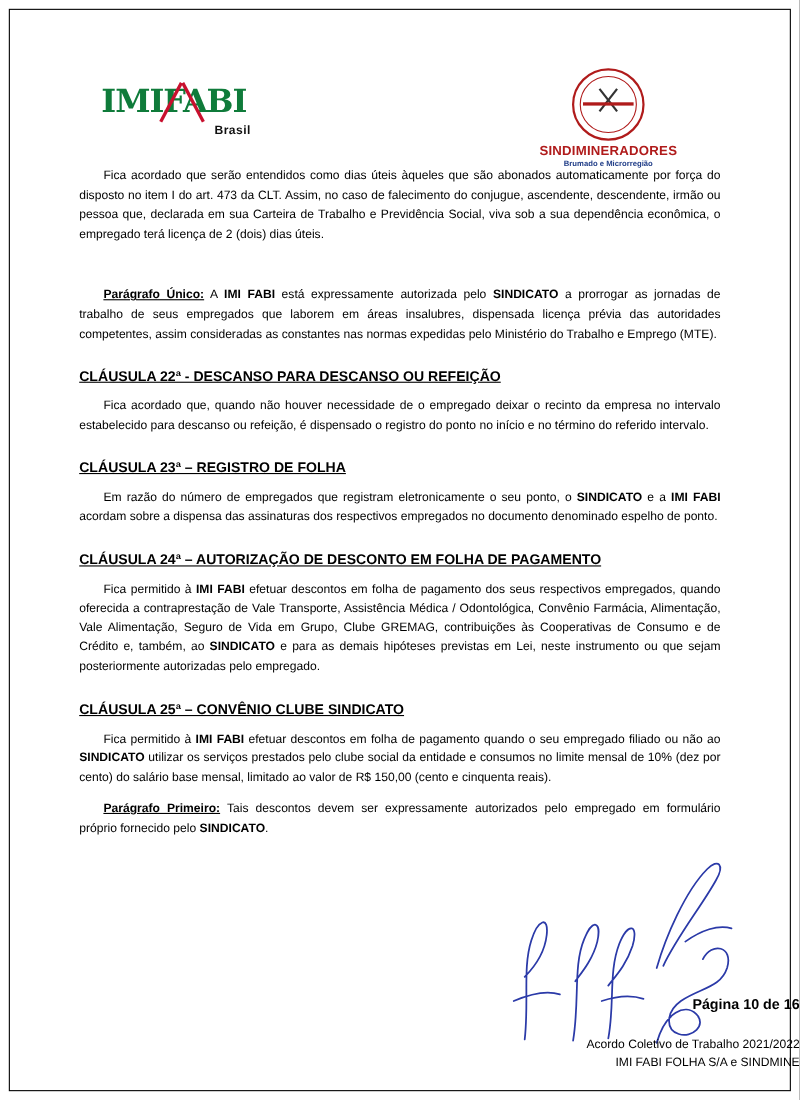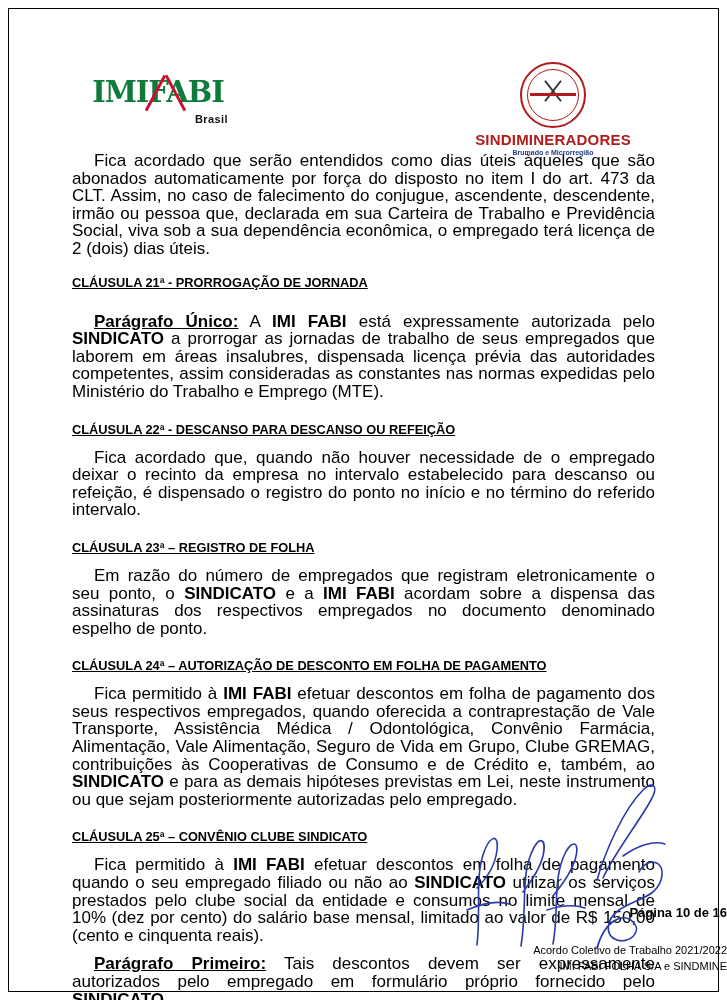--- a/index.html
+++ b/index.html
@@ -125,21 +125,21 @@
     height: 26px;
     background: #333;
     left: 13px;
     top: 0;
   }
   .seal .pick:before { transform: rotate(38deg); }
   .seal .pick:after  { transform: rotate(-38deg); }
   .logo-right .name {
     font-family: "Liberation Sans", sans-serif;
     font-weight: bold;
-    font-size: 15px;
+    font-size: 12px;
     color: #b01b1b;
     letter-spacing: 0.2px;
     line-height: 1.15;
   }
   .logo-right .sub {
     font-family: "Liberation Sans", sans-serif;
     font-weight: bold;
     font-size: 7px;
     color: #1f3c87;
     margin-top: 1px;
@@ -148,21 +148,21 @@
   
   .content {
     position: absolute;
     left: 72px;
     top: 152px;
     width: 583px;
   }
   p.para {
     margin: 0 0 0 0;
     text-align: justify;
-    font-size: 17px;
+    font-size: 11px;
     line-height: 17.6px;
     text-indent: 22px;
     font-family: "Liberation Sans", sans-serif;
   }
   .gap-s { height: 11px; }
   .gap-m { height: 16px; }
   .gap-l { height: 20px; }
 
   h2.clause {
     margin: 0;
@@ -232,21 +232,20 @@
       <div class="name">SINDIMINERADORES</div>
       <div class="sub">Brumado e Microrregião</div>
     </div>
   </div>
 
   <div class="content">
 
     <p class="para">Fica acordado que serão entendidos como dias úteis àqueles que são abonados automaticamente por força do disposto no item I do art. 473 da CLT. Assim, no caso de falecimento do conjugue, ascendente, descendente, irmão ou pessoa que, declarada em sua Carteira de Trabalho e Previdência Social, viva sob a sua dependência econômica, o empregado terá licença de 2 (dois) dias úteis.</p>
 
     <div class="gap-m"></div>
-    <h2 class="clause">CLÁUSULA 21ª - PRORROGAÇÃO DE JORNADA</h2>
     <div class="gap-s"></div>
     <div class="gap-s"></div>
     <p class="para"><span class="u-bold">Parágrafo Único:</span><span> A </span><b>IMI FABI</b><span> está expressamente autorizada pelo </span><b>SINDICATO</b><span> a prorrogar as jornadas de trabalho de seus empregados que laborem em áreas insalubres, dispensada licença prévia das autoridades competentes, assim consideradas as constantes nas normas expedidas pelo Ministério do Trabalho e Emprego (MTE).</span></p>
 
     <div class="gap-l"></div>
     <h2 class="clause">CLÁUSULA 22ª - DESCANSO PARA DESCANSO OU REFEIÇÃO</h2>
     <div class="gap-s"></div>
     <p class="para">Fica acordado que, quando não houver necessidade de o empregado deixar o recinto da empresa no intervalo estabelecido para descanso ou refeição, é dispensado o registro do ponto no início e no término do referido intervalo.</p>
 
     <div class="gap-l"></div>

